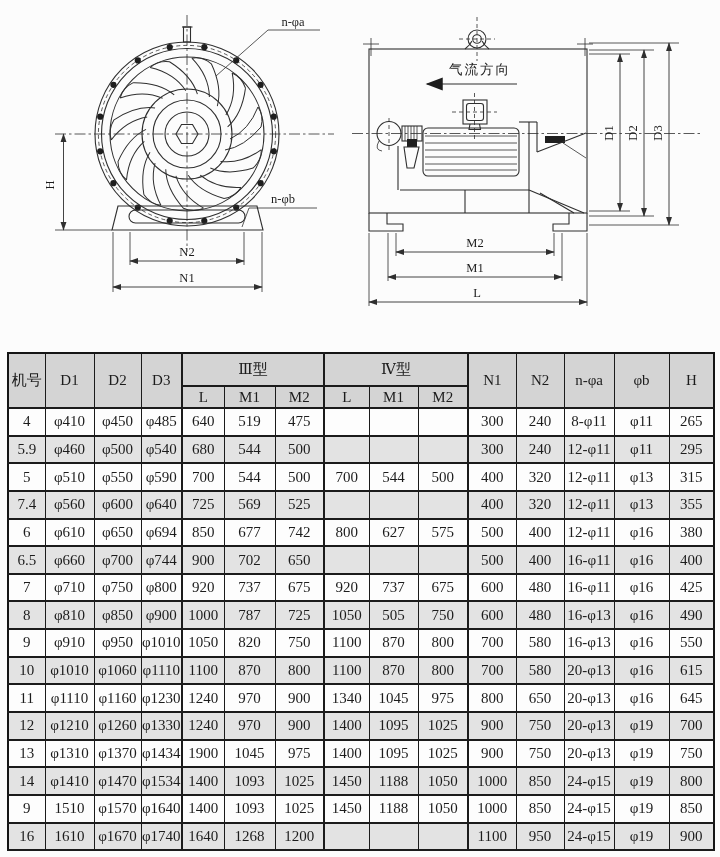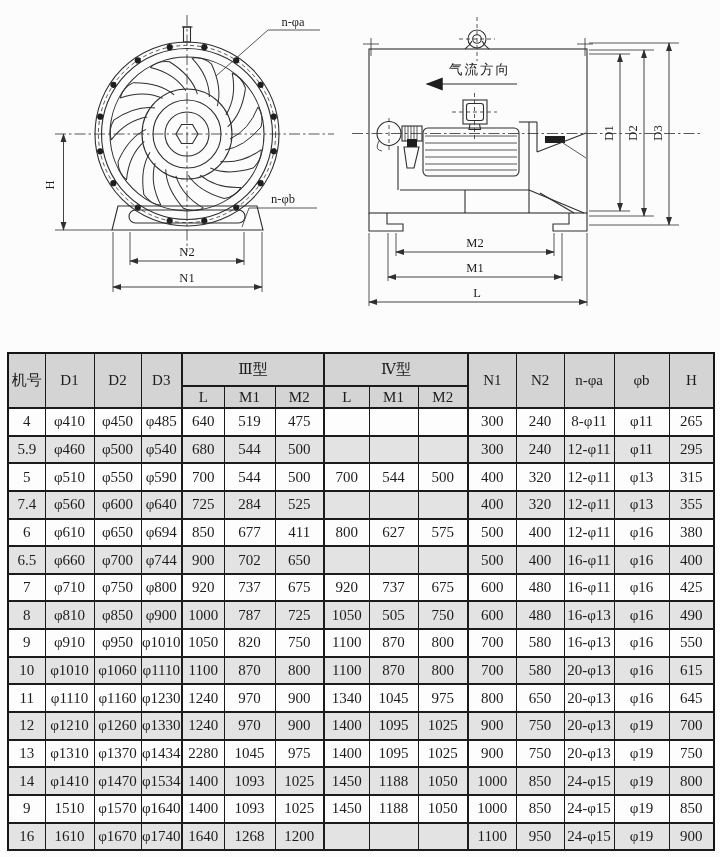--- a/index.html
+++ b/index.html
@@ -332,39 +332,39 @@
           <td>12-φ11</td>
           <td>φ13</td>
           <td>315</td>
         </tr>
         <tr>
           <td>7.4</td>
           <td>φ560</td>
           <td>φ600</td>
           <td>φ640</td>
           <td class="bL">725</td>
-          <td>284</td>
+          <td>569</td>
           <td>525</td>
           <td class="bL"></td>
           <td></td>
           <td></td>
           <td class="bL">400</td>
           <td>320</td>
           <td>12-φ11</td>
           <td>φ13</td>
           <td>355</td>
         </tr>
         <tr>
           <td>6</td>
           <td>φ610</td>
           <td>φ650</td>
           <td>φ694</td>
           <td class="bL">850</td>
           <td>677</td>
-          <td>411</td>
+          <td>742</td>
           <td class="bL">800</td>
           <td>627</td>
           <td>575</td>
           <td class="bL">500</td>
           <td>400</td>
           <td>12-φ11</td>
           <td>φ16</td>
           <td>380</td>
         </tr>
         <tr>
@@ -484,21 +484,21 @@
           <td>750</td>
           <td>20-φ13</td>
           <td>φ19</td>
           <td>700</td>
         </tr>
         <tr>
           <td>13</td>
           <td>φ1310</td>
           <td>φ1370</td>
           <td>φ1434</td>
-          <td class="bL">2280</td>
+          <td class="bL">1900</td>
           <td>1045</td>
           <td>975</td>
           <td class="bL">1400</td>
           <td>1095</td>
           <td>1025</td>
           <td class="bL">900</td>
           <td>750</td>
           <td>20-φ13</td>
           <td>φ19</td>
           <td>750</td>

